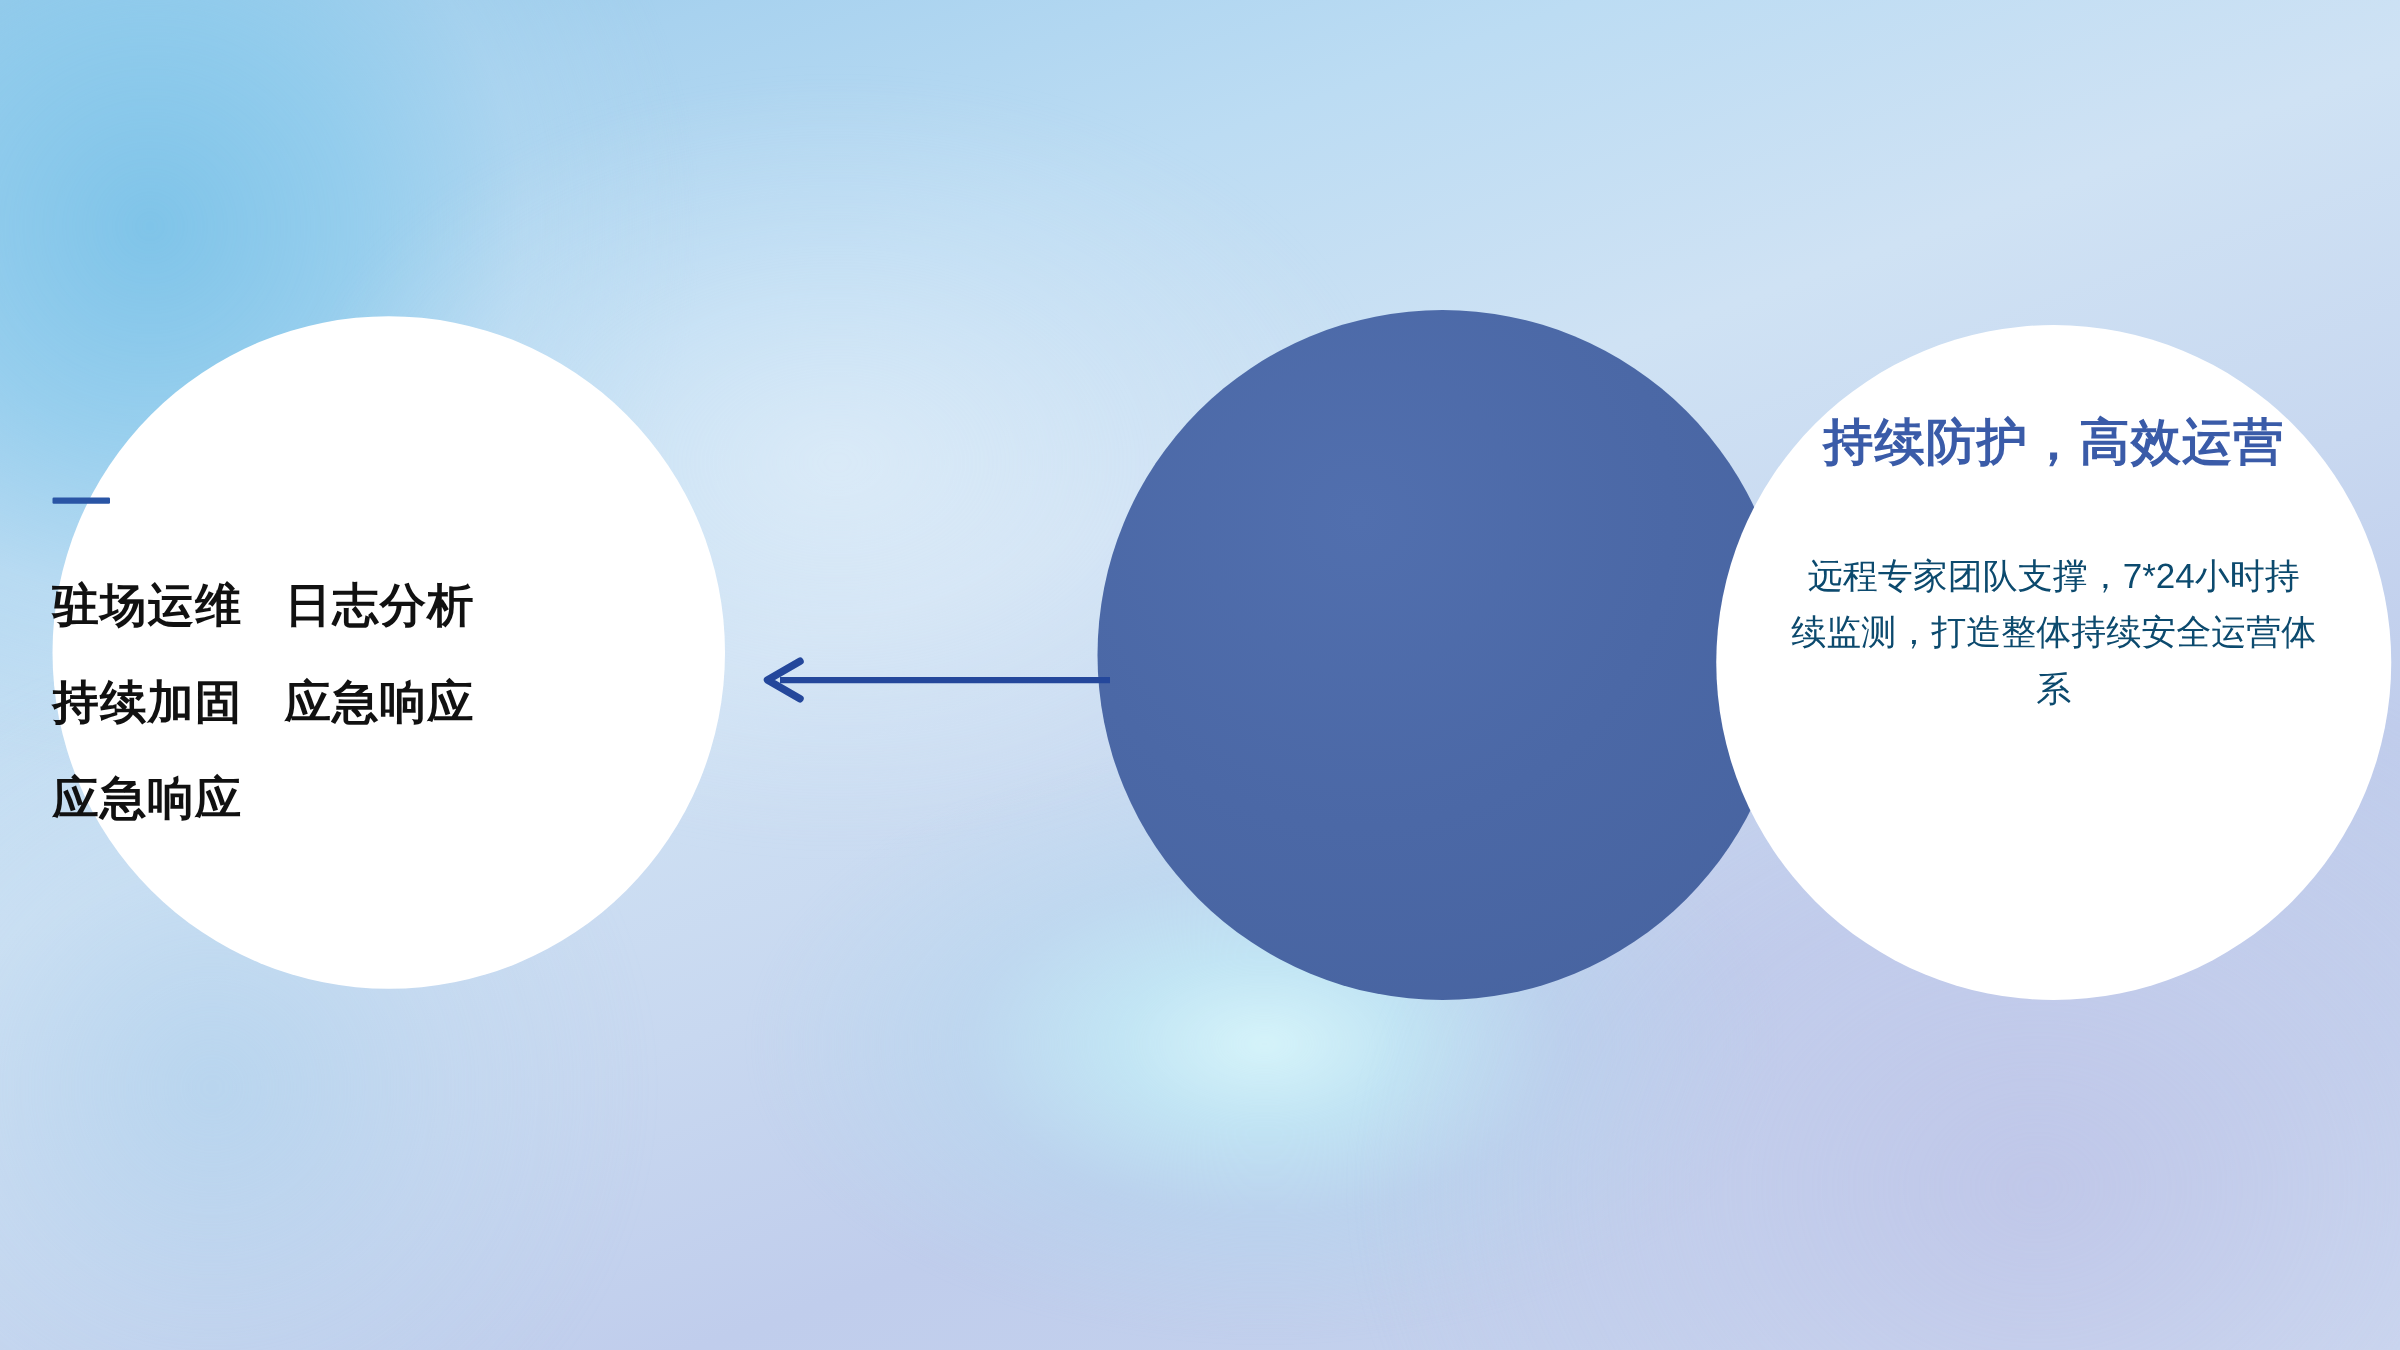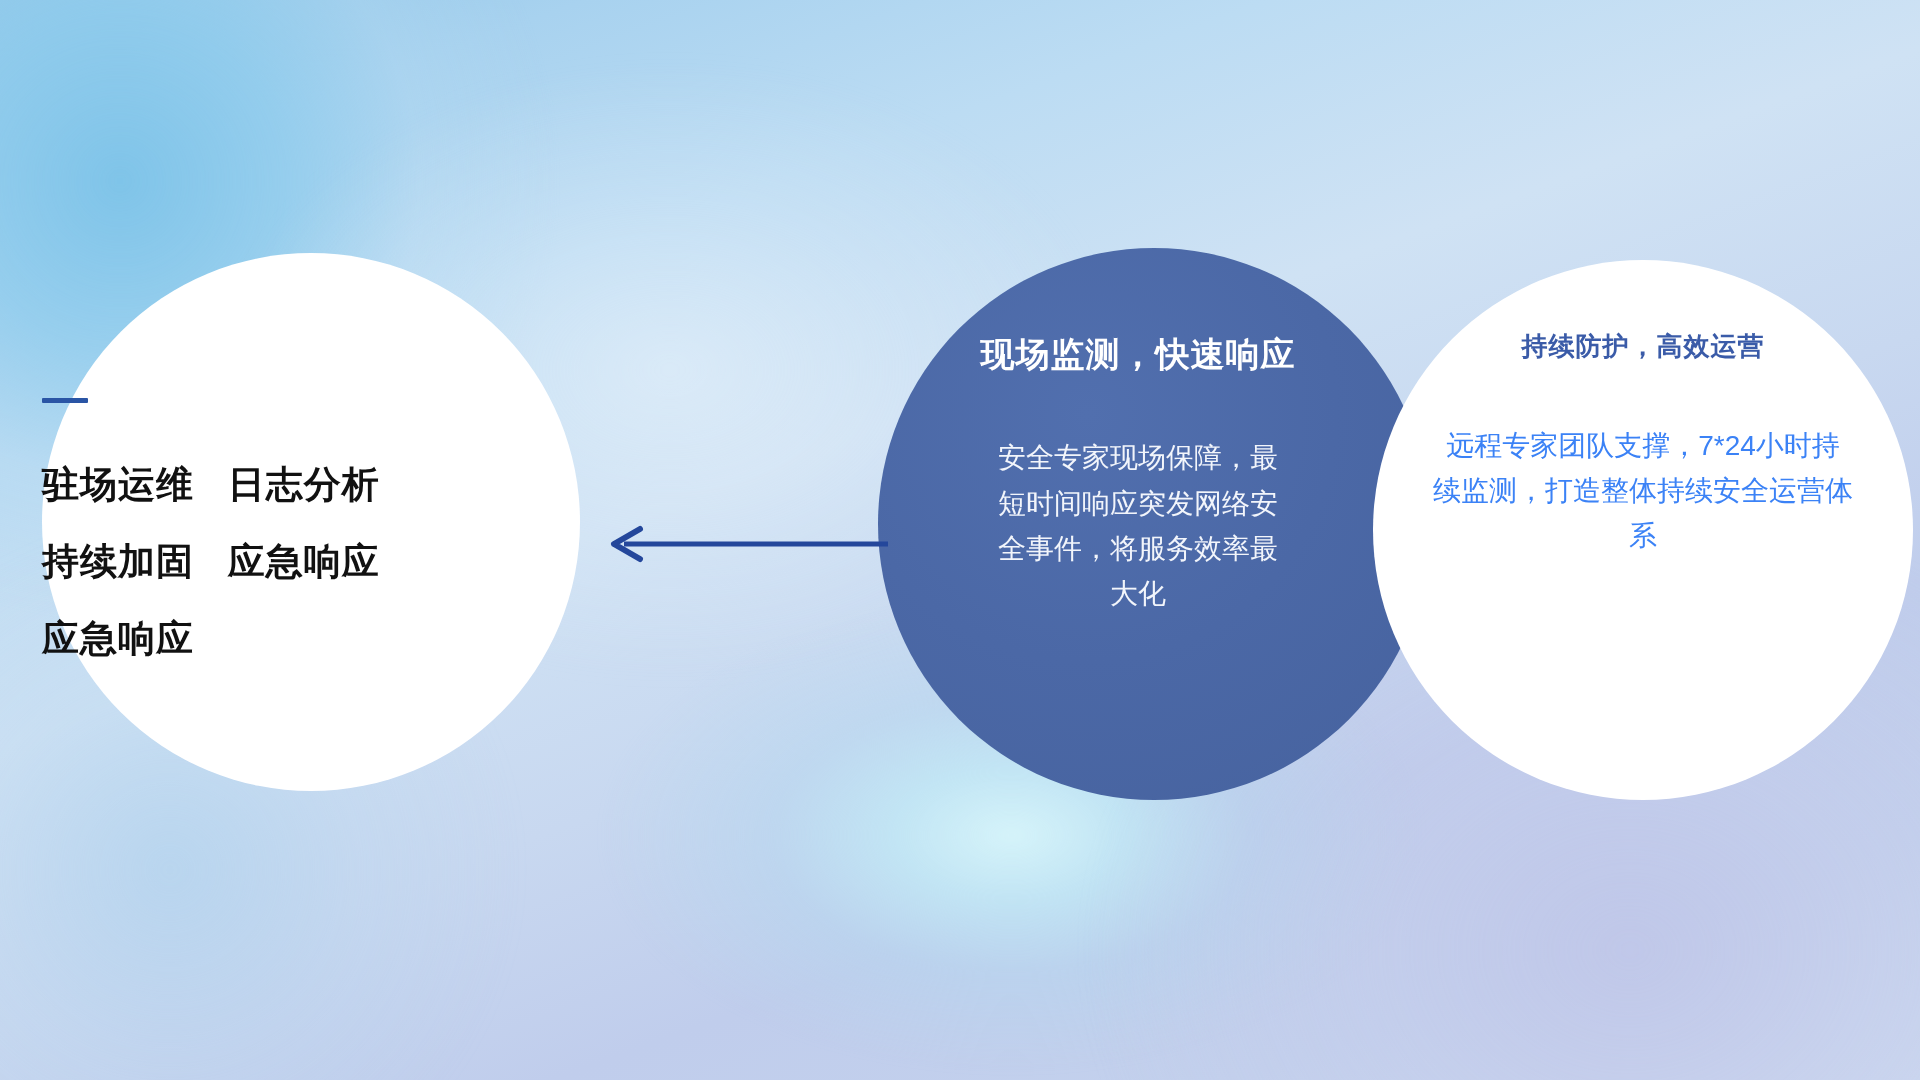--- a/index.html
+++ b/index.html
@@ -194,28 +194,28 @@
     height: 540px;
     display: flex;
     flex-direction: column;
     align-items: center;
     box-sizing: border-box;
     padding: 72px 30px 0 30px;
   }
   #right-title {
     color: #3a5ba8;
     font-weight: bold;
-    font-size: 26px;
+    font-size: 40px;
     letter-spacing: 1px;
     white-space: nowrap;
     line-height: 1.1;
   }
   #right-body {
     margin-top: 62px;
-    color: #3b82f6;
+    color: #0c4a6e;
     font-size: 28px;
     line-height: 1.62;
     text-align: center;
     width: 420px;
   }
 
   
   #arrow {
     position: absolute;
     left: 600px;
@@ -247,23 +247,19 @@
     </svg>
   </div>
 
   <div id="left-content">
     <div id="left-divider"></div>
     <div class="left-line">驻场运维   日志分析</div>
     <div class="left-line">持续加固   应急响应</div>
     <div class="left-line">应急响应</div>
   </div>
 
-  <div id="mid-content">
-    <div id="mid-title">现场监测，快速响应</div>
-    <div id="mid-body">安全专家现场保障，最短时间响应突发网络安全事件，将服务效率最大化</div>
-  </div>
 
   <div id="right-content">
     <div id="right-title">持续防护，高效运营</div>
     <div id="right-body">远程专家团队支撑，7*24小时持续监测，打造整体持续安全运营体系</div>
   </div>
 
 </div>
 
 </body></html>

